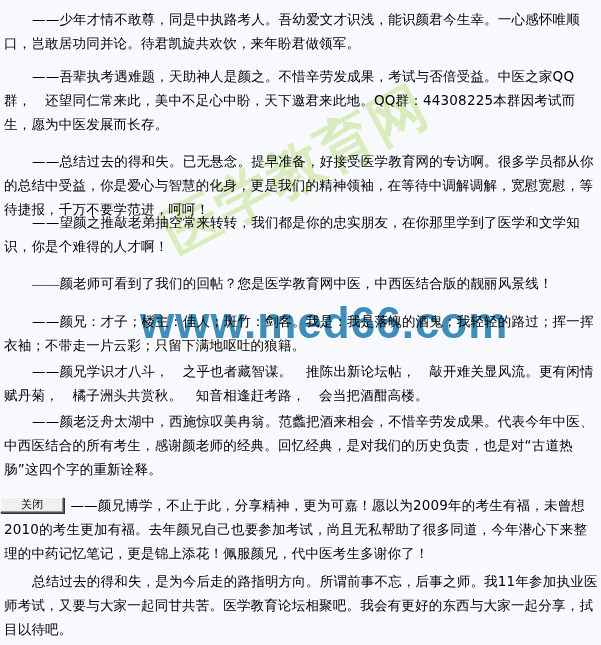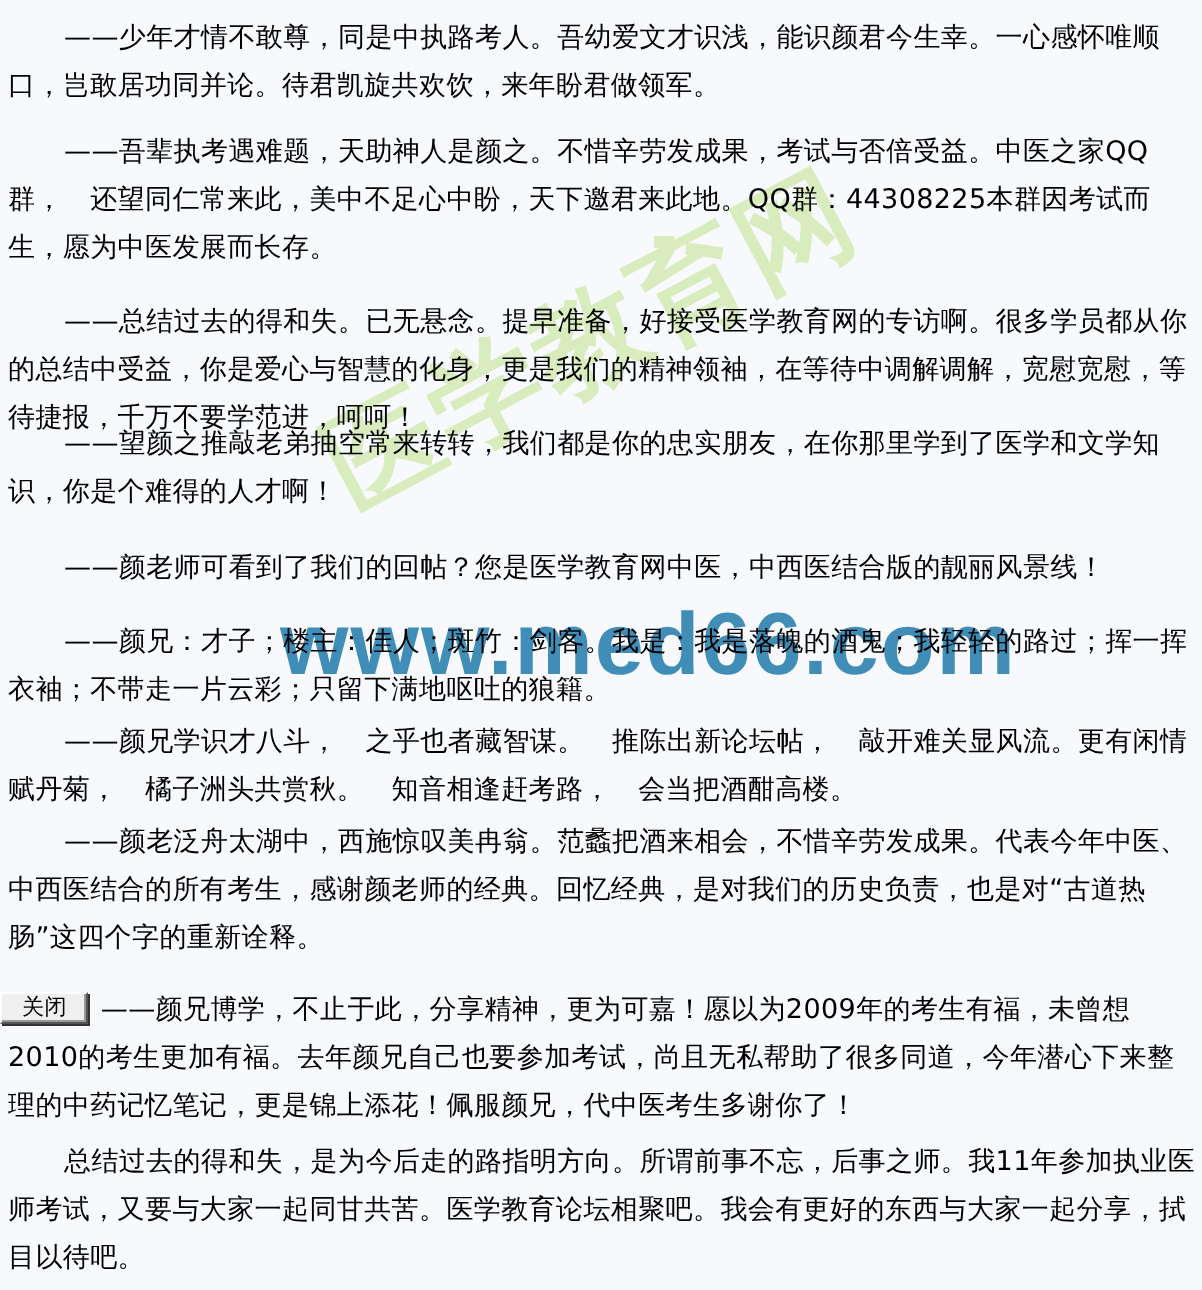--- a/index.html
+++ b/index.html
@@ -24,32 +24,32 @@
   .para {
     margin: 0;
     line-height: 24px;
     text-indent: 28px;
     letter-spacing: 0.2px;
   }
   .p0 { position: absolute; top: 7px; left: 4px; right: 2px; }
   .p1 { position: absolute; top: 64px; left: 4px; right: 2px; }
   .p2 { position: absolute; top: 149px; left: 4px; right: 2px; }
   .p3 { position: absolute; top: 210px; left: 4px; right: 2px; }
-  .p4 { position: absolute; top: 272px; left: 4px; right: 2px; }
+  .p4 { position: absolute; top: 272px; left: 4px; right: 2px; font-family: Liberation Serif, serif; }
   .p5 { position: absolute; top: 309px; left: 4px; right: 2px; }
   .p6 { position: absolute; top: 359px; left: 4px; right: 2px; }
   .p7 { position: absolute; top: 409px; left: 4px; right: 2px; }
   .p8 { position: absolute; top: 493px; left: 4px; right: 2px; text-indent: 0; }
   .p9 { position: absolute; top: 569px; left: 4px; right: 2px; }
 
   .close-btn {
     display: inline-block;
     font-size: 11px;
     line-height: 14px;
-    padding: 0 10px;
+    padding: 0 20px;
     border: 1px solid #555;
     border-top-color: #fff;
     border-left-color: #fff;
     box-shadow: inset -1px -1px 0 #999, 1px 1px 0 #333;
     background: #f0f0f0;
     margin-left: -4px;
     margin-right: 6px;
     vertical-align: 2px;
     text-indent: 0;
     cursor: pointer;

